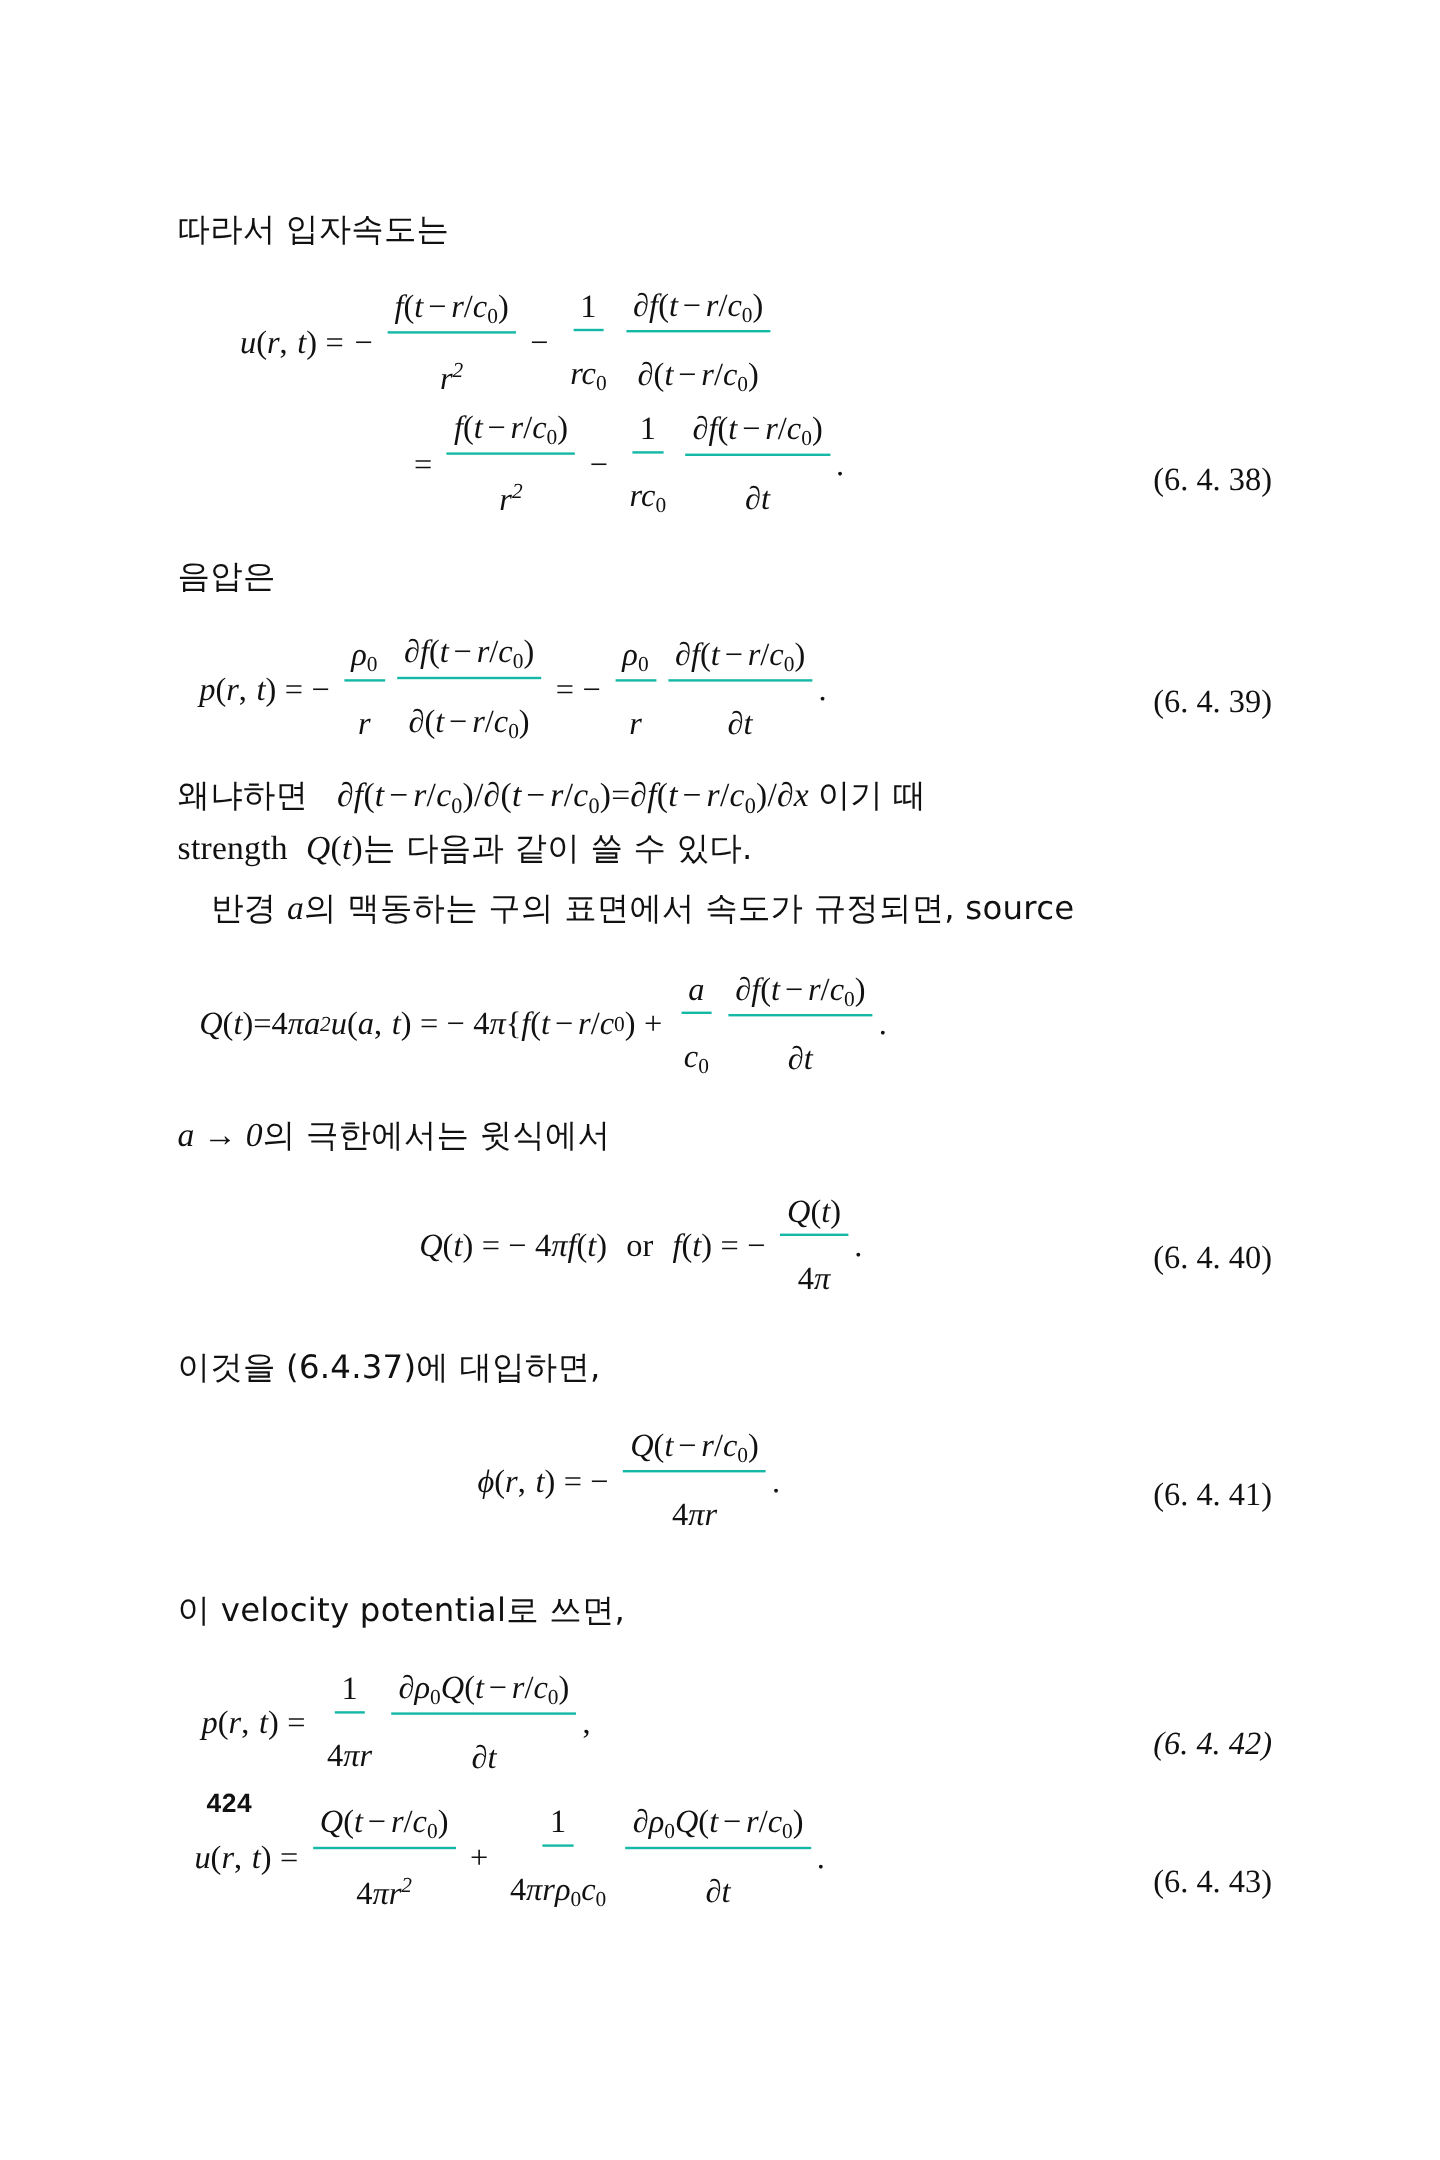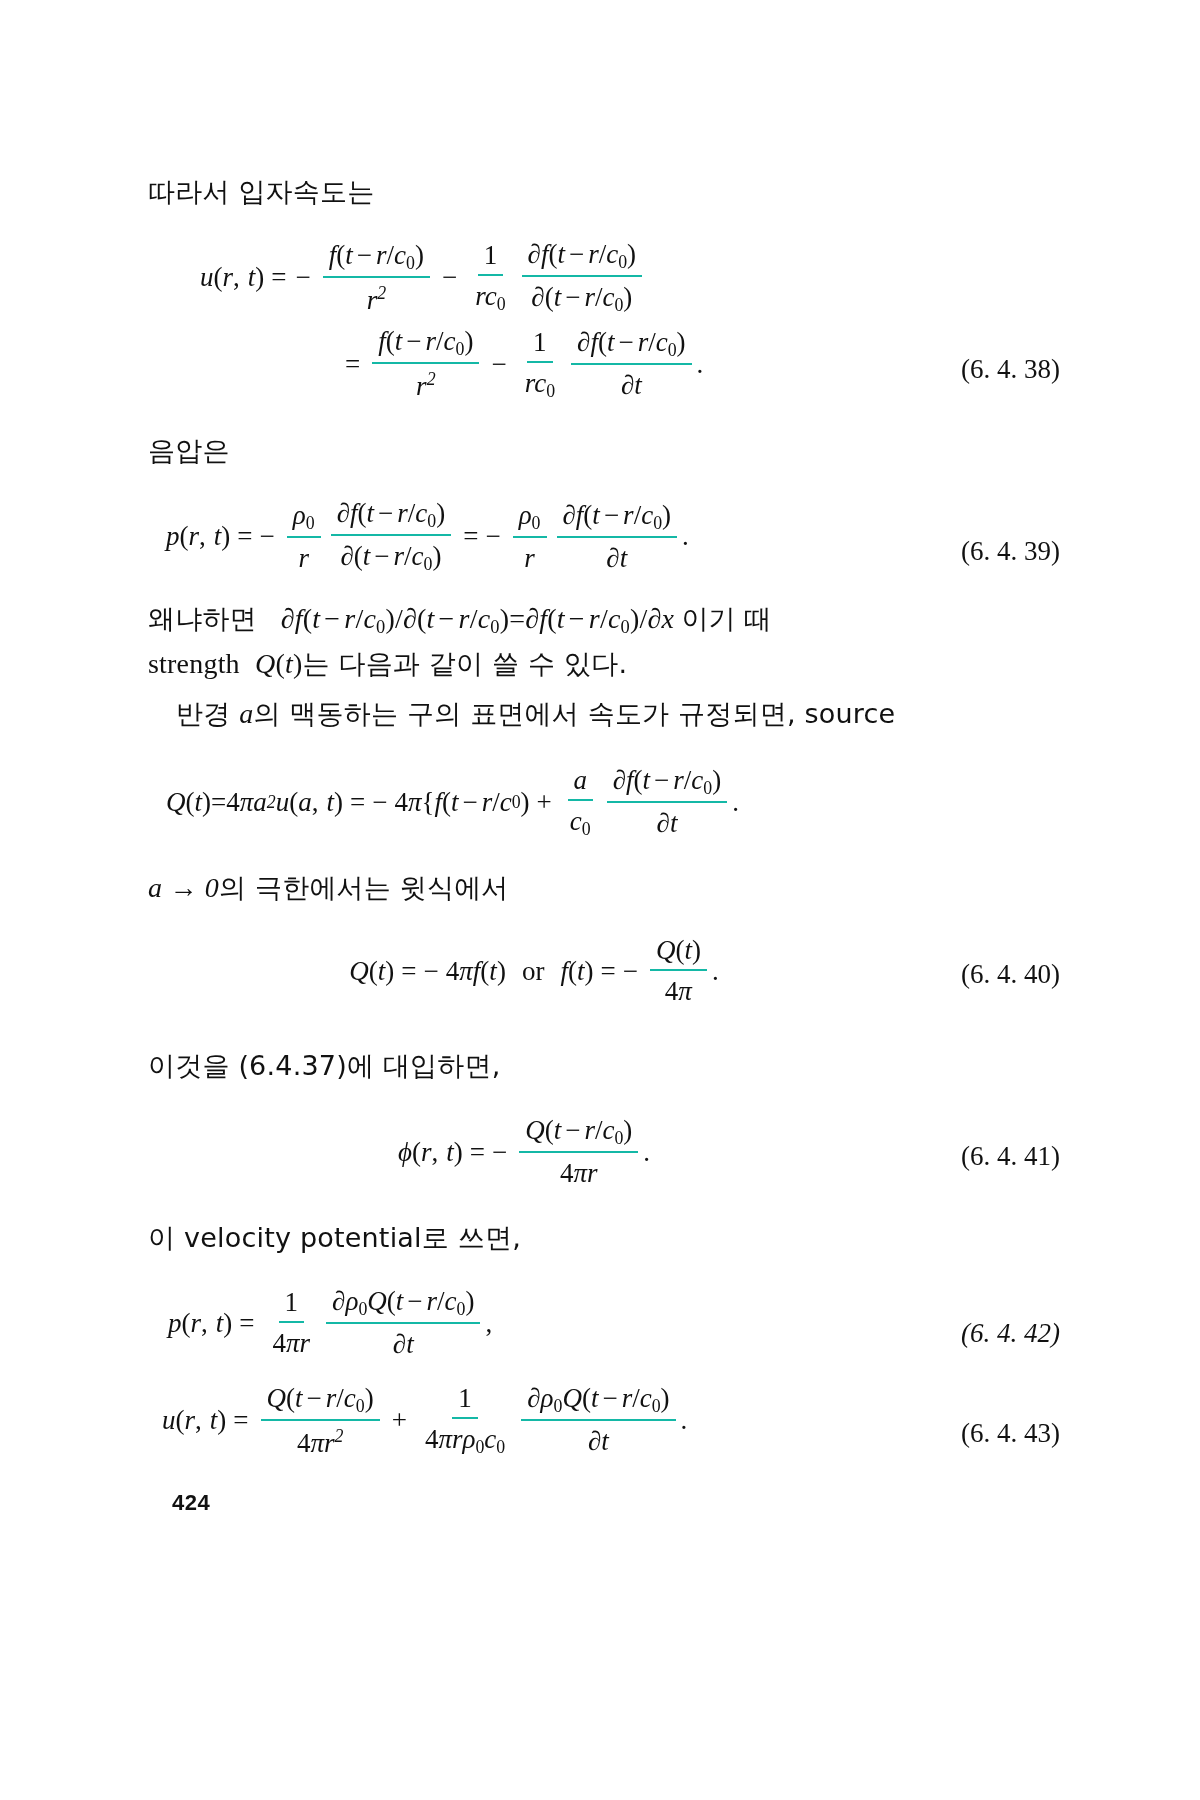--- a/index.html
+++ b/index.html
@@ -87,21 +87,21 @@
     align-items: center;
     vertical-align: middle;
     margin: 0 5px;
     line-height: 1.18;
   }
   .frac .num {
     padding: 0 6px 2px 6px;
     border-bottom: 2px solid #14b8a6;
   }
   .frac .den {
-    padding: 5px 6px 0 6px;
+    padding: 20px 6px 0 6px;
   }
 
   .space-s { display: inline-block; width: 8px; }
   .space-m { display: inline-block; width: 16px; }
 
   
   .folio {
     position: absolute;
     left: 172px;
     top: 1490px;
@@ -203,21 +203,21 @@
             <span class="num"><span class="it">ρ</span><span class="sub">0</span></span>
             <span class="den"><span class="it">r</span></span>
           </span>
           <span class="frac">
             <span class="num"><span class="rm">∂</span><span class="it">f</span><span class="rm">(</span><span class="it">t</span><span class="opn">−</span><span class="it">r</span><span class="rm">/</span><span class="it">c</span><span class="sub">0</span><span class="rm">)</span></span>
             <span class="den"><span class="rm">∂</span><span class="it">t</span></span>
           </span>
           <span class="rm">.</span>
         </div>
       </div>
-      <span class="tag" style="bottom:8px;">(6. 4. 39)</span>
+      <span class="tag" style="bottom:20px;">(6. 4. 39)</span>
     </div>
 
     <p class="para tight" style="margin-top:22px;">
       <span class="kr">왜냐하면 </span><span class="space-s"></span>
       <span>
         <span class="rm">∂</span><span class="it">f</span><span class="rm">(</span><span class="it">t</span><span class="opn">−</span><span class="it">r</span><span class="rm">/</span><span class="it">c</span><span class="sub">0</span><span class="rm">)/∂(</span><span class="it">t</span><span class="opn">−</span><span class="it">r</span><span class="rm">/</span><span class="it">c</span><span class="sub">0</span><span class="rm">)=∂</span><span class="it">f</span><span class="rm">(</span><span class="it">t</span><span class="opn">−</span><span class="it">r</span><span class="rm">/</span><span class="it">c</span><span class="sub">0</span><span class="rm">)/∂</span><span class="it">x</span>
       </span><span class="kr"> 이기  때</span>
     </p>
 
     <p class="para">
@@ -327,21 +327,21 @@
           <span class="frac">
             <span class="num"><span class="it">Q</span><span class="rm">(</span><span class="it">t</span><span class="opn">−</span><span class="it">r</span><span class="rm">/</span><span class="it">c</span><span class="sub">0</span><span class="rm">)</span></span>
             <span class="den"><span class="rm">4</span><span class="it">πr</span></span>
           </span>
           <span class="rm">.</span>
         </div>
       </div>
       <span class="tag">(6. 4. 41)</span>
     </div>
 
-    <p class="para" style="margin-top:26px;">
+    <p class="para" style="margin-top:42px;">
       <span class="kr">이 velocity potential로 쓰면,</span>
     </p>
 
     <div class="eq-block" style="margin-top:26px;">
       <div class="eq-row" style="padding-left:20px;">
         <div class="eq-inner">
           <span class="it">p</span>
             <span class="rm">(</span>
             <span class="it">r</span>
             <span class="rm">,</span>

